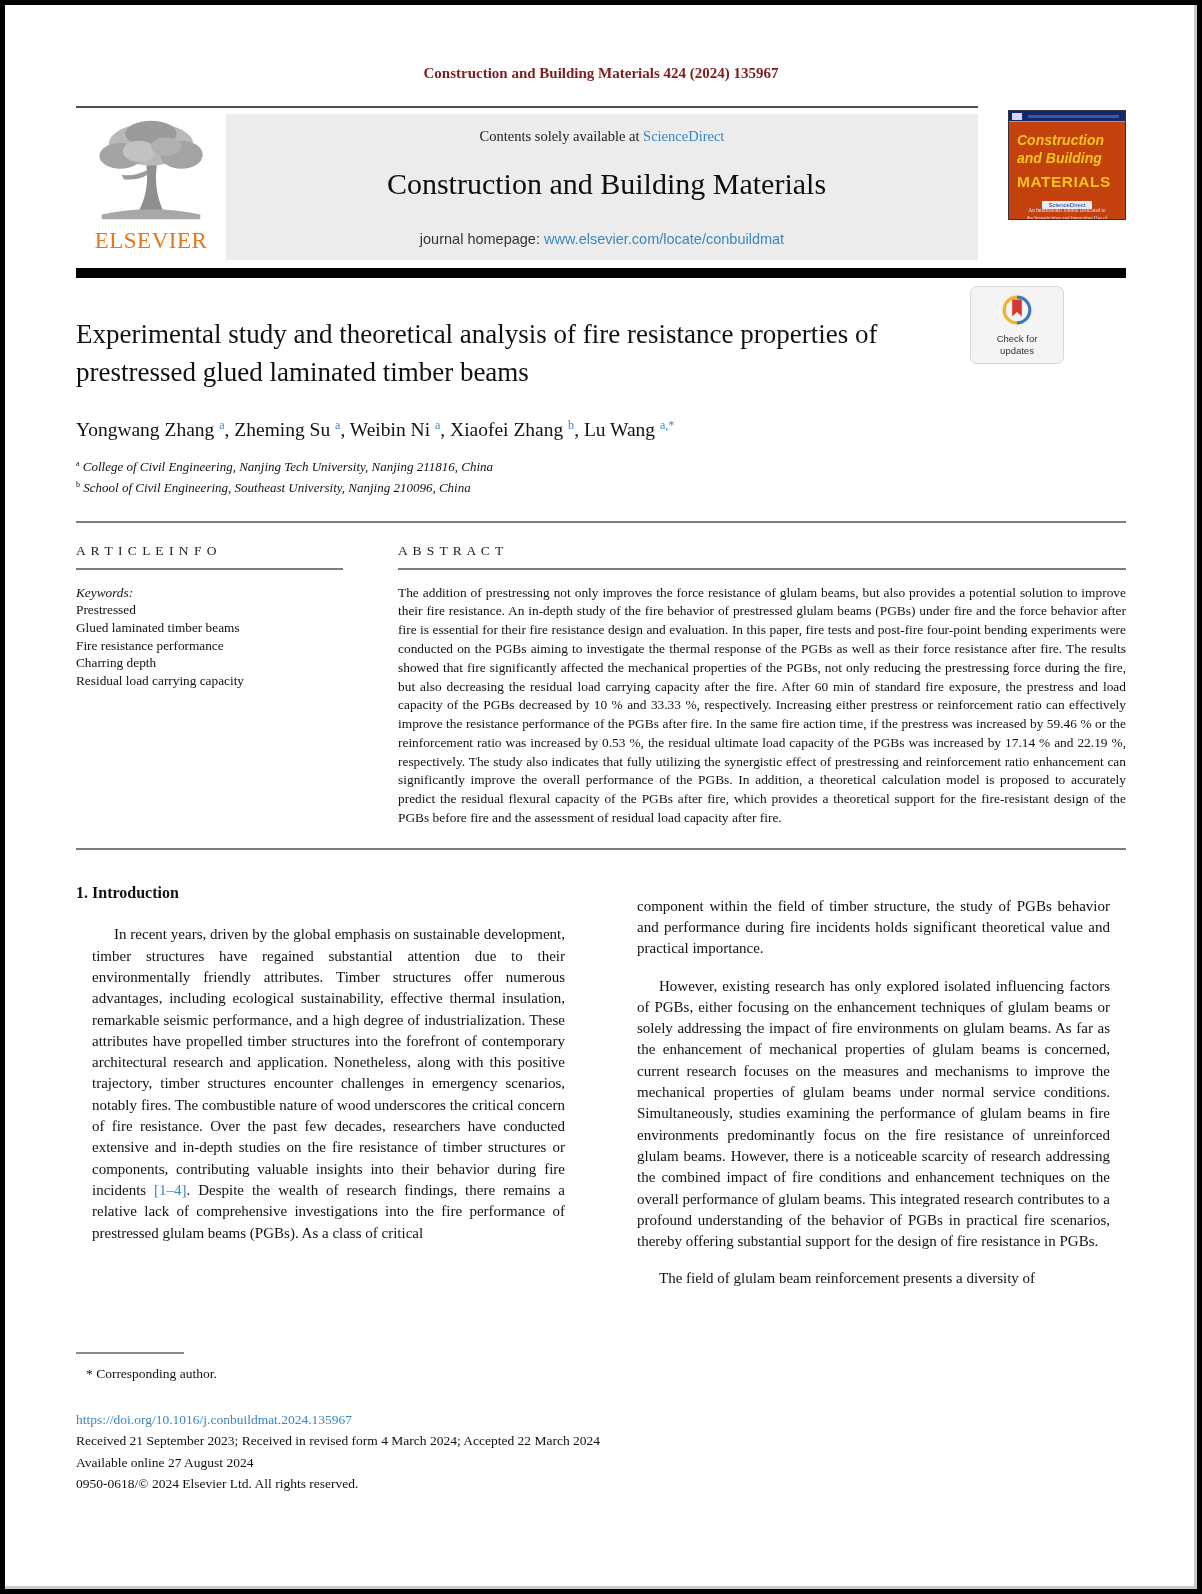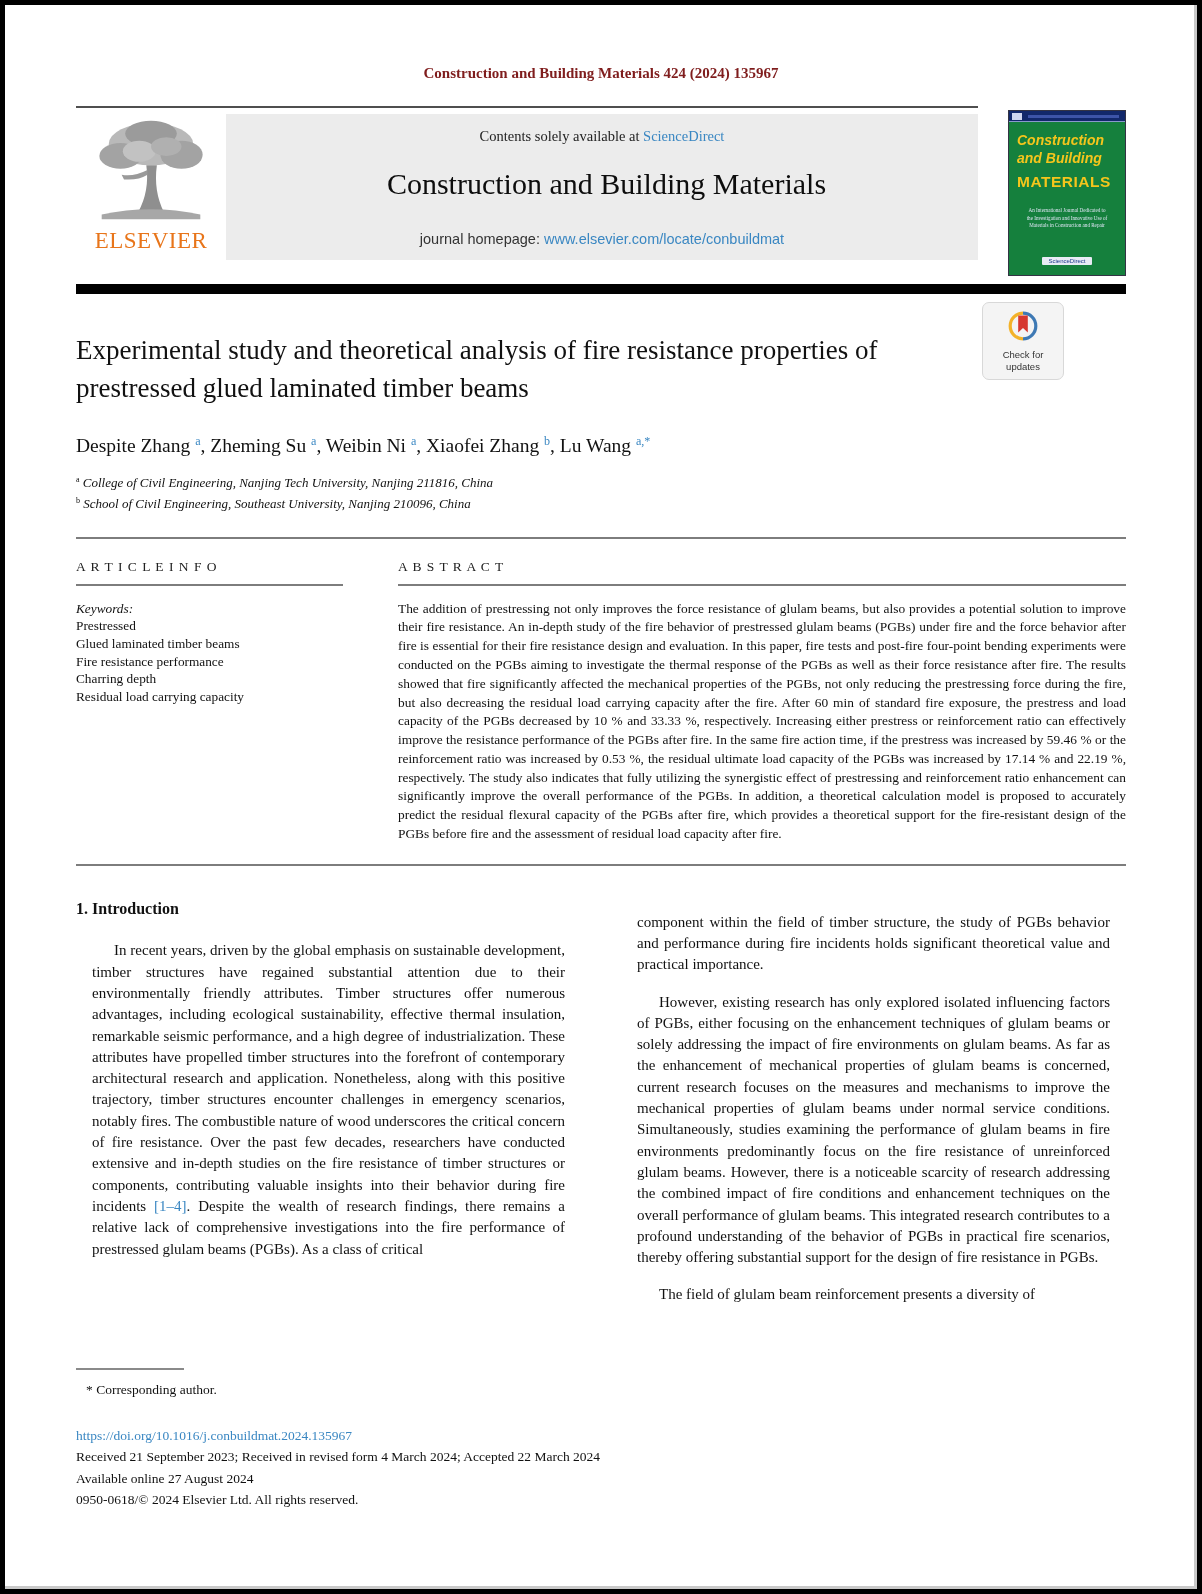--- a/index.html
+++ b/index.html
@@ -18,38 +18,38 @@
   
   .top-rule { height:2px; background:#4f4f4f; width:902px; margin-top:24px; }
   .header-row { display:flex; margin-top:6px; position:relative; }
   .logo-col { width:150px; text-align:center; padding-top:2px; }
   .elsevier-text { font-size:23px; color:#e8751a; letter-spacing:0.5px; margin-top:0px; font-family:"Liberation Serif",serif; }
   .journal-box { width:752px; background:#ececec; text-align:center; padding:14px 0 16px; height:116px; }
   .contents-line { font-size:14.5px; color:#222; }
   .link { color:#3a87c2; text-decoration:none; cursor:pointer; }
   .journal-title { font-size:30px; margin-top:22px; color:#0d0d0d;padding-left:9px; }
   .homepage-line { font-size:14.5px; margin-top:30px; font-family:"Liberation Sans",sans-serif; color:#333; }
-  .cover { width:118px; height:166px; background:#15803d; margin-left:30px; margin-top:-4px;
+  .cover { width:118px; height:110px; background:#c2410c; margin-left:30px; margin-top:-4px;
            border:1px solid #334; box-sizing:border-box; position:relative; overflow:hidden; }
   .cover-topband { height:10px; background:#12286b; border-bottom:1px solid #8899cc; display:flex; align-items:center; }
   .cover-emblem { width:10px; height:7px; background:#cfd6ee; margin-left:3px; }
   .cover-topband .bar { flex:1; height:3px; background:#3d54a8; margin:0 6px; }
   .cover-journal { text-align:left; padding:10px 8px 0; }
   .cover-line1, .cover-line2 { color:#f5c51c; font-style:italic; font-weight:bold; font-size:14px; line-height:1.25; font-family:"Liberation Sans",sans-serif; }
   .cover-line3 { color:#f5c51c; font-weight:bold; font-size:15.5px; letter-spacing:0.5px; margin-top:6px; font-family:"Liberation Sans",sans-serif; }
   .cover-tagline { color:#dfe5f5; font-size:6px; text-align:center; margin-top:14px; padding:0 10px; line-height:1.5; transform:scale(0.85); }
   .cover-footer { position:absolute; bottom:8px; left:0; right:0; text-align:center; }
   .cover-footer span { background:#e8ebf5; color:#1b3a8c; font-size:6px; padding:1px 6px; border-radius:1px; font-family:"Liberation Sans",sans-serif; }
   .black-bar { height:10px; background:#000; margin-top:8px; }
 
   
   .title-block { position:relative; margin-top:38px; }
   .article-title { font-size:27px; line-height:1.4; max-width:880px; }
   .badge { position:absolute; right:62px; top:-30px; width:74px; background:#f4f4f4;
-           border:1px solid #d8d8d8; border-radius:7px; padding:7px 3px 6px; text-align:center; cursor:pointer; }
+           border:1px solid #d8d8d8; border-radius:7px; padding:7px 9px 6px; text-align:center; cursor:pointer; }
   .badge-text { font-size:9.5px; line-height:1.25; color:#333; font-family:"Liberation Sans",sans-serif; margin-top:3px; }
 
   
   .authors { margin-top:26px; font-size:19.5px; }
   sup { font-size:0.62em; }
   .sup-blue { color:#3a87c2; }
   .affiliations { margin-top:16px; font-size:13px; line-height:1.6; }
   .affiliation-text { font-style:italic; }
 
   .full-rule { height:2px; background:#7d7d7d; }
@@ -147,21 +147,21 @@
         <div class="badge-text">
           <div>Check for</div>
           <div>updates</div>
         </div>
       </div>
     </div>
 
     <div class="authors">
       
     
-        <span class="author"><span>Despite Zhang</span> <sup class="sup-blue">a</sup><span>, </span></span>
+        <span class="author"><span>Yongwang Zhang</span> <sup class="sup-blue">a</sup><span>, </span></span>
       
         <span class="author"><span>Zheming Su</span> <sup class="sup-blue">a</sup><span>, </span></span>
       
         <span class="author"><span>Weibin Ni</span> <sup class="sup-blue">a</sup><span>, </span></span>
       
         <span class="author"><span>Xiaofei Zhang</span> <sup class="sup-blue">b</sup><span>, </span></span>
       
         <span class="author"><span>Lu Wang</span> <sup class="sup-blue">a,*</sup><span></span></span>
       </div>
 

